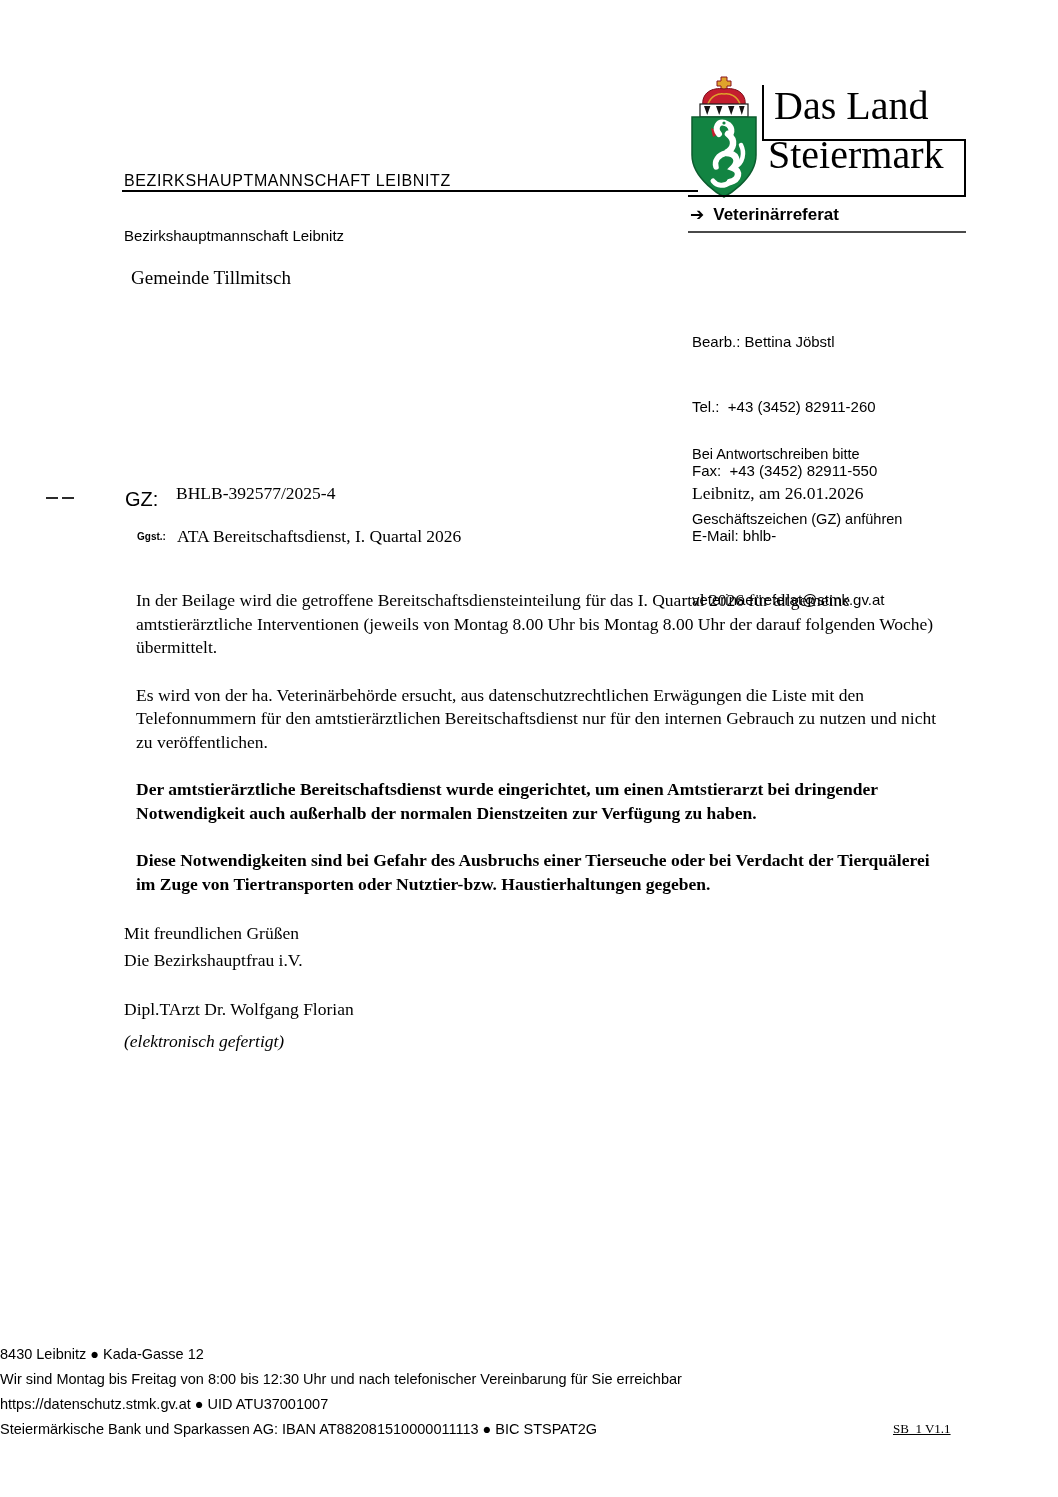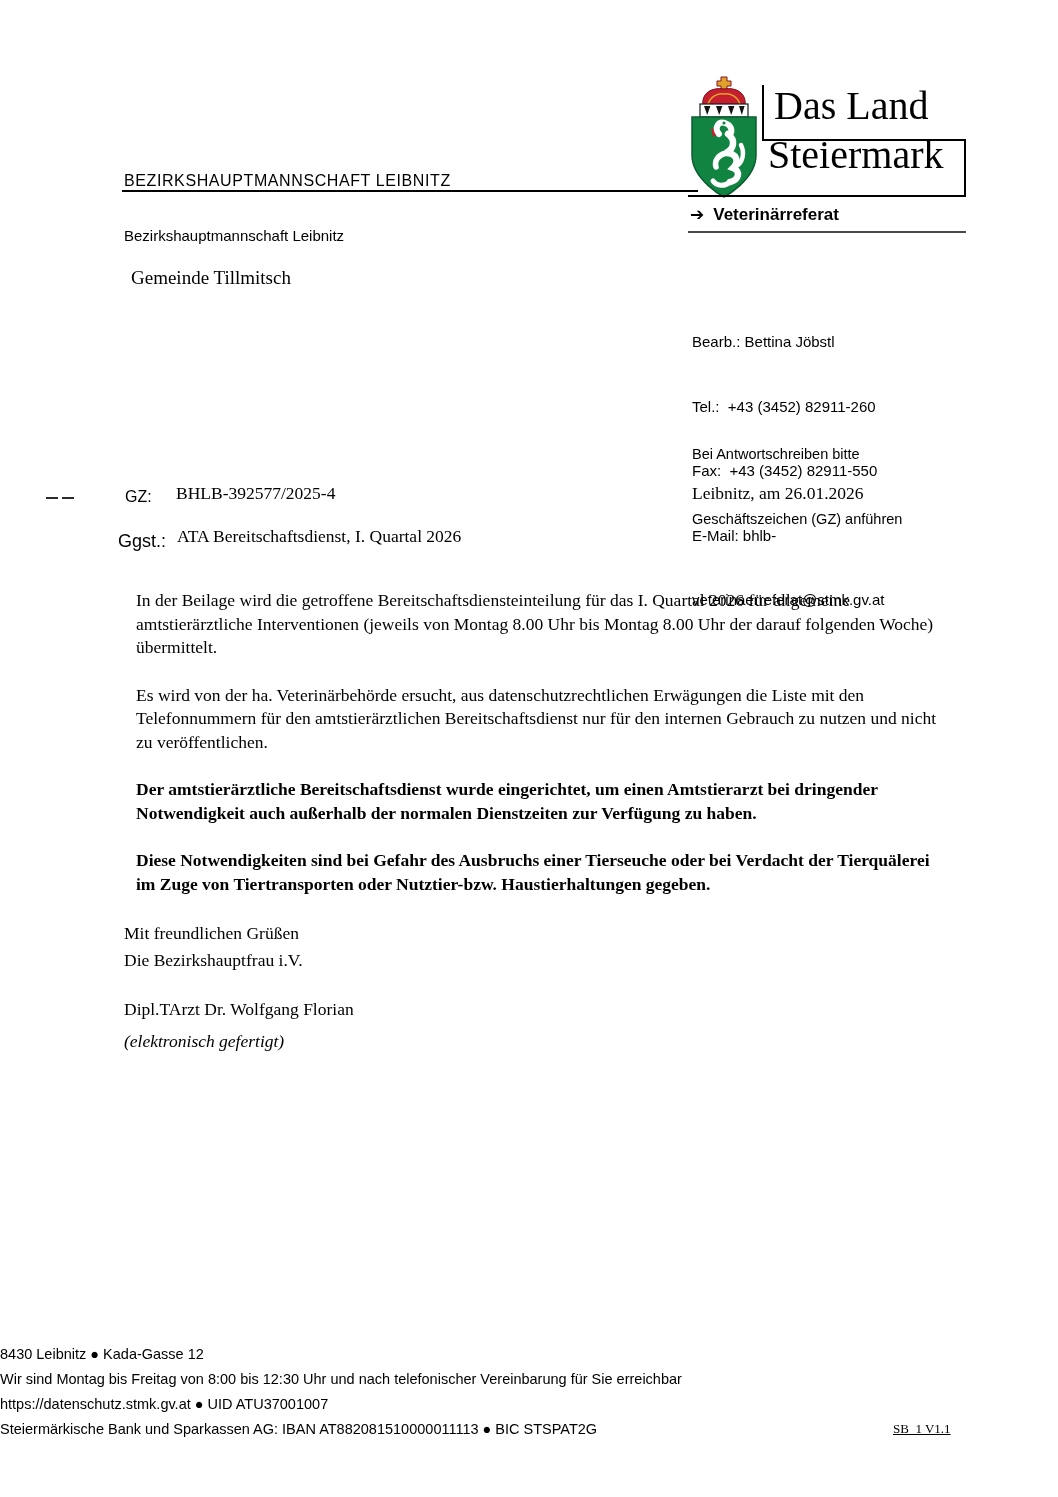--- a/index.html
+++ b/index.html
@@ -37,24 +37,24 @@
 
   
   .contact{left:692px;top:288px;font-size:15px;line-height:21.5px;white-space:pre;}
   .contact-note{left:692px;top:401px;font-size:14.5px;line-height:21.5px;white-space:pre;}
 
   
   .fold{left:46px;top:497px;display:flex;gap:4px;}
   .fold i{display:block;width:12px;height:2px;background:#2b2b2b;}
 
   
-  .gz-label{left:125px;top:488px;font-size:16px;}
+  .gz-label{left:125px;top:488px;font-size:20px;}
   .gz-value{left:176px;top:483px;font-size:17.5px;}
   .place-date{left:692px;top:483px;font-size:17.5px;}
-  .subject-label{left:118px;top:531px;font-size:18px;}
+  .subject-label{left:137px;top:531px;font-size:10px;font-weight:bold;}
   .subject-value{left:177px;top:526px;font-size:17.5px;}
 
   
   .body-text{left:124px;top:589px;width:828px;font-size:17.5px;line-height:23.5px;}
   .body-text p{margin:0 12px 24px;}
   .body-text p.bold{font-weight:bold;}
   .closing{margin-top:2px;line-height:26.5px;}
   .sig-name{margin-top:25px;color:#000000;}
   .sig-note{margin-top:8px;font-style:italic;}
 

